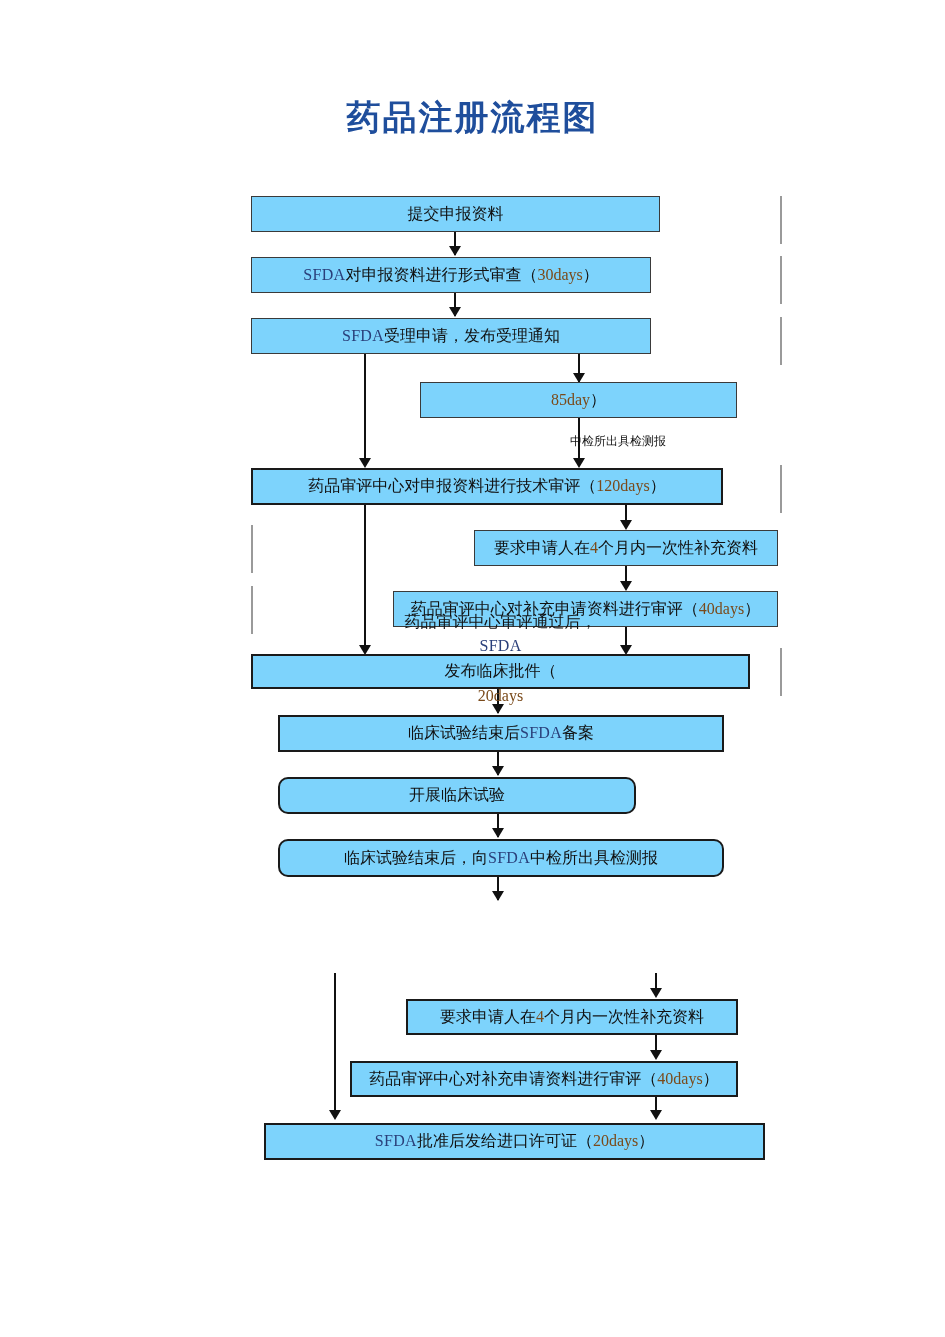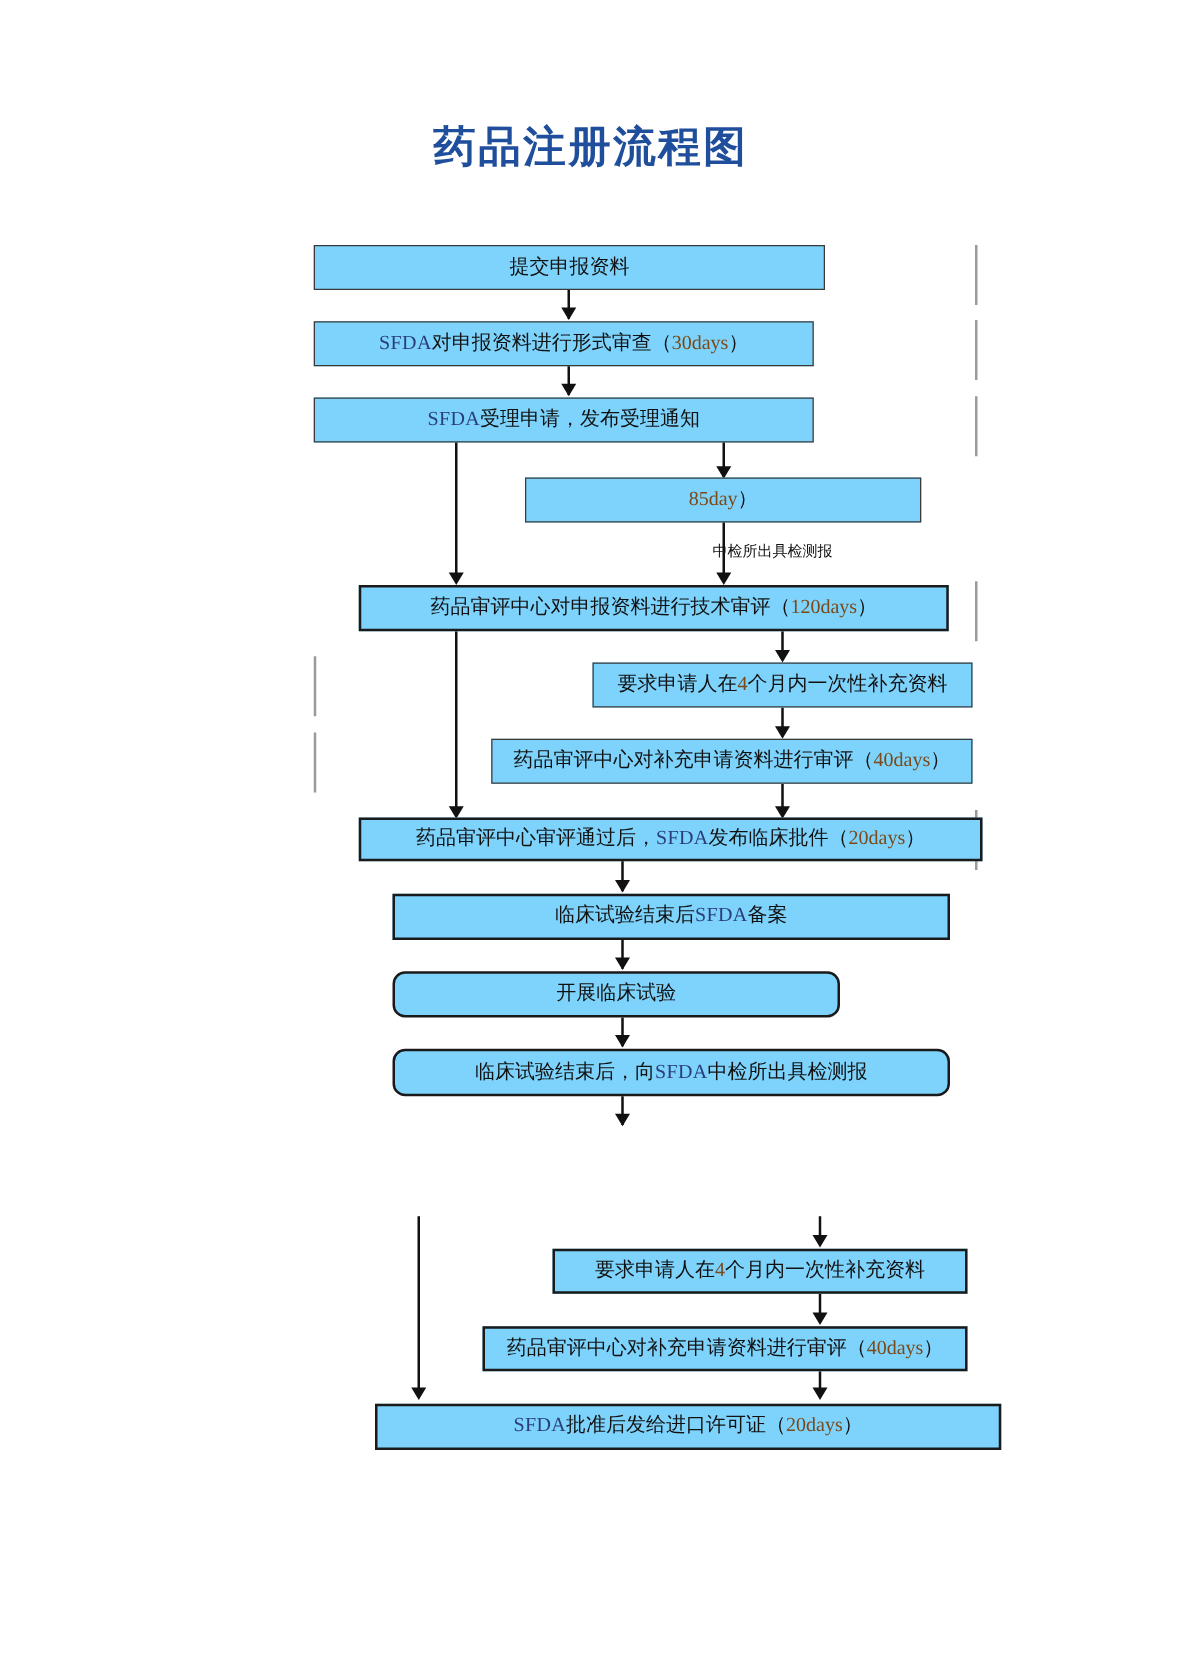--- a/index.html
+++ b/index.html
@@ -37,21 +37,21 @@
     font-size: 16px;
     color: #111111;
     line-height: 1.55;
     display: flex;
     align-items: center;
     justify-content: center;
     text-align: center;
     padding: 2px 8px;
     font-family: "Liberation Serif", "DejaVu Serif", serif;
   }
-  .node.heavy { border-width: 2.1px; border-color: #1a1a1a; margin-left: 36px; }
+  .node.heavy { border-width: 2.1px; border-color: #1a1a1a; }
   .node.left-text {
     justify-content: flex-start;
     text-align: left;
     align-items: center;
     padding-left: 12px;
   }
   .node .en {
     color: #2a3f7a;
     font-family: "Liberation Serif", "DejaVu Serif", serif;
     letter-spacing: .3px;
@@ -187,21 +187,21 @@
       <span class="num">4</span>
       <span> 个月内一次性补充资料</span>
   </div>
 
   <div class="node" style="left:393px; top:591px; width:385px; height:36px;">
     <span>药品审评中心对补充申请资料进行审评（</span>
       <span class="num">40days</span>
       <span>）</span>
   </div>
 
-  <div class="node heavy" style="left:251px; top:654px; width:499px; height:35px;">
+  <div class="node heavy" style="left:251px; top:654px; width:499px; height:35px;flex-direction:column;">
     <span>药品审评中心审评通过后，</span>
       <span class="en">SFDA</span>
       <span> 发布临床批件（</span>
       <span class="num">20days</span>
       <span>）</span>
   </div>
 
   <div class="node heavy" style="left:278px; top:715px; width:446px; height:37px;">
     <span>临床试验结束后 </span>
       <span class="en">SFDA</span>

